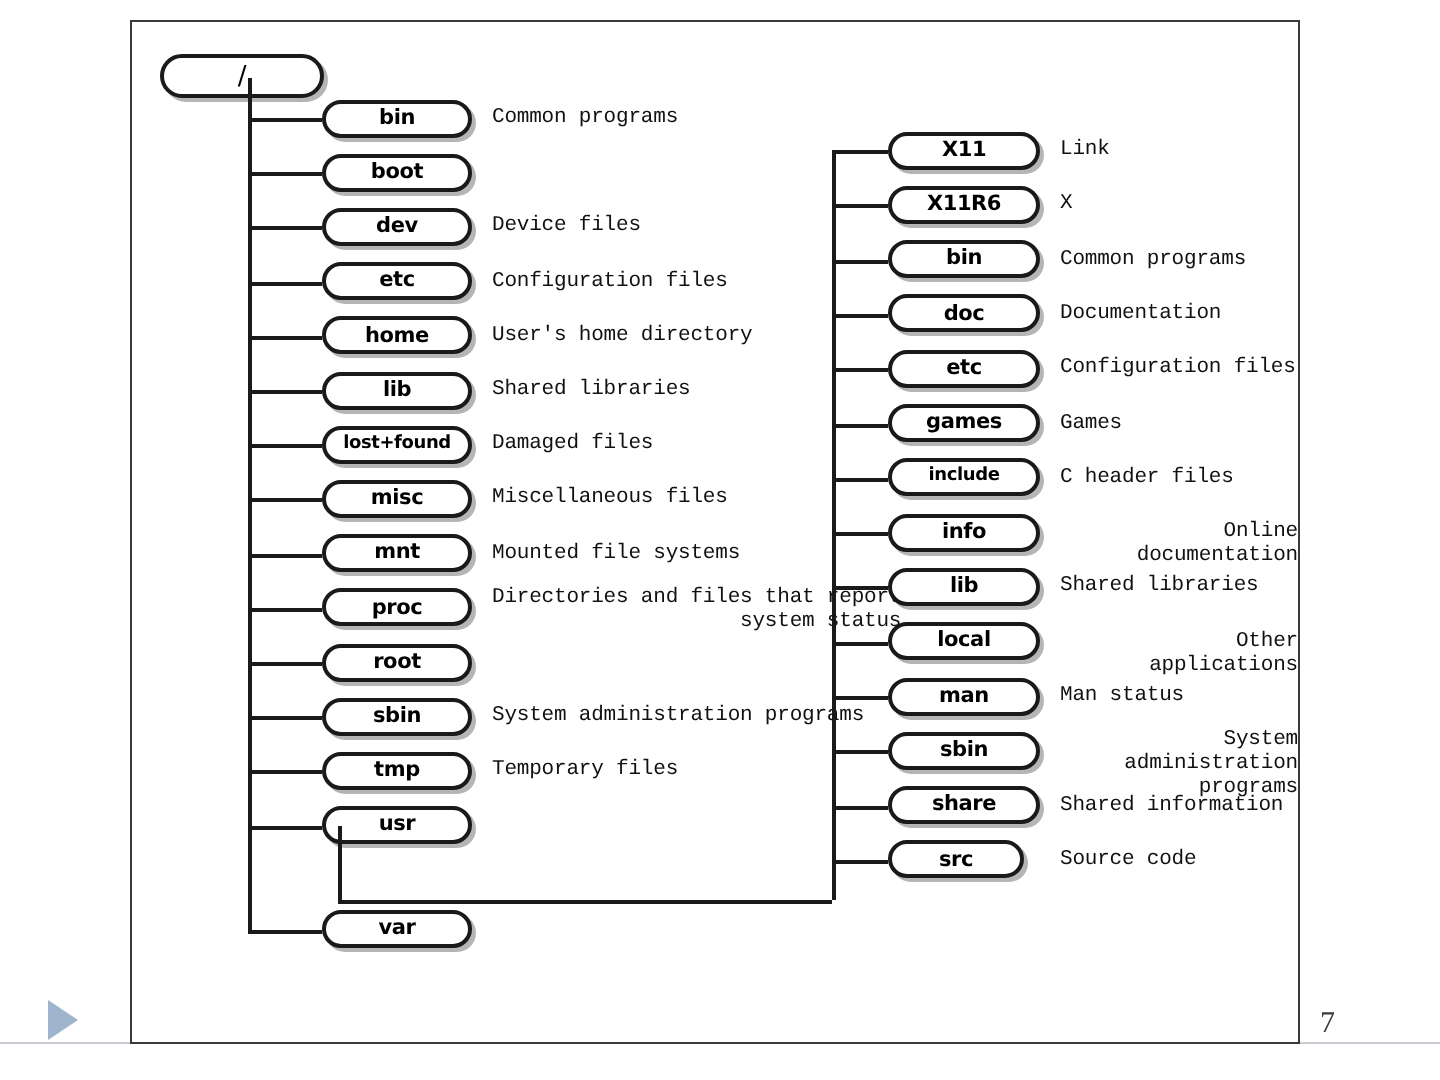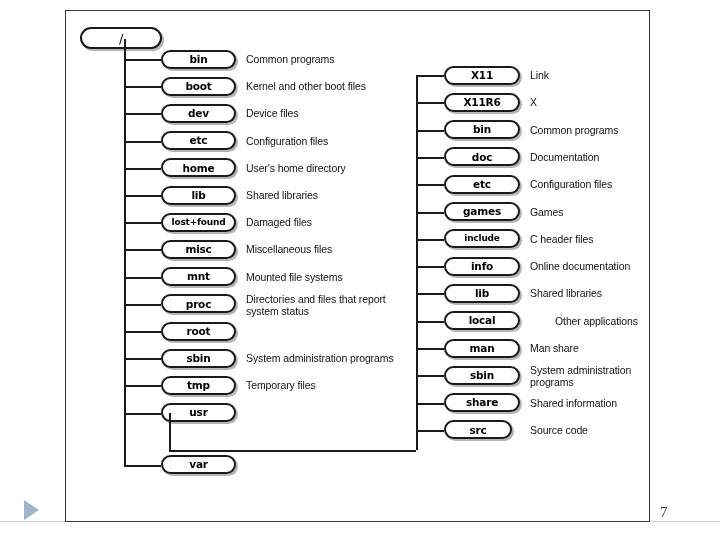--- a/index.html
+++ b/index.html
@@ -93,26 +93,27 @@
   .node-r {
     height: 19px;
     font-size: 10.5px;
     line-height: 1;
   }
   .node-small { font-size: 9px; }
 
   
   .desc {
     position: absolute;
-    font-family: Liberation Sans, sans-serif;
+    font-family: Liberation Mono, monospace;
     font-size: 10.5px;
     color: #111111;
     line-height: 1.15;
     white-space: pre-line;
     letter-spacing: -0.1px;
+    text-align: right;
   }
 
   
   .vline {
     position: absolute;
     width: 0;
     border-left: 2px solid #1a1a1a;
   }
   .hline {
     position: absolute;
@@ -137,21 +138,20 @@
     <div id="figure-canvas">
 
     <div class="node root" style="left: 14px; top: 16px; width: 82px; height: 22px;">/</div>
         <div class="vline" style="left: 58px; top: 32px; height: 421.6px;"></div>
         <div class="vline" style="left: 58px; top: 28px; height: 8px;"></div>
         <div class="hline" style="left: 58px; top: 48px; width: 37px;"></div>
         <div class="node node-l" style="left: 95px; top: 38.5px; width: 75px;">bin</div>
         <div class="desc" style="left: 180px; top: 42px;">Common programs</div>
         <div class="hline" style="left: 58px; top: 75.2px; width: 37px;"></div>
         <div class="node node-l" style="left: 95px; top: 65.7px; width: 75px;">boot</div>
-        <div class="desc" style="left: 180px; top: 69.2px;">Kernel and other boot files</div>
         <div class="hline" style="left: 58px; top: 102.4px; width: 37px;"></div>
         <div class="node node-l" style="left: 95px; top: 92.9px; width: 75px;">dev</div>
         <div class="desc" style="left: 180px; top: 96.4px;">Device files</div>
         <div class="hline" style="left: 58px; top: 129.6px; width: 37px;"></div>
         <div class="node node-l" style="left: 95px; top: 120.1px; width: 75px;">etc</div>
         <div class="desc" style="left: 180px; top: 123.6px;">Configuration files</div>
         <div class="hline" style="left: 58px; top: 156.8px; width: 37px;"></div>
         <div class="node node-l" style="left: 95px; top: 147.3px; width: 75px;">home</div>
         <div class="desc" style="left: 180px; top: 150.8px;">User's home directory</div>
         <div class="hline" style="left: 58px; top: 184px; width: 37px;"></div>
@@ -210,21 +210,21 @@
         <div class="node node-r" style="left: 378px; top: 245.6px; width: 76px;">info</div>
         <div class="desc" style="left: 464px; top: 249.1px;">Online documentation</div>
         <div class="hline" style="left: 350px; top: 282.4px; width: 28px;"></div>
         <div class="node node-r" style="left: 378px; top: 272.9px; width: 76px;">lib</div>
         <div class="desc" style="left: 464px; top: 276.4px;">Shared libraries</div>
         <div class="hline" style="left: 350px; top: 309.7px; width: 28px;"></div>
         <div class="node node-r" style="left: 378px; top: 300.2px; width: 76px;">local</div>
         <div class="desc" style="left: 489px; top: 303.7px;">Other applications</div>
         <div class="hline" style="left: 350px; top: 337px; width: 28px;"></div>
         <div class="node node-r" style="left: 378px; top: 327.5px; width: 76px;">man</div>
-        <div class="desc" style="left: 464px; top: 331px;">Man share</div>
+        <div class="desc" style="left: 464px; top: 331px;">Man status</div>
         <div class="hline" style="left: 350px; top: 364.3px; width: 28px;"></div>
         <div class="node node-r" style="left: 378px; top: 354.8px; width: 76px;">sbin</div>
         <div class="desc" style="left: 464px; top: 353.3px;">System administration
 programs</div>
         <div class="hline" style="left: 350px; top: 391.6px; width: 28px;"></div>
         <div class="node node-r" style="left: 378px; top: 382.1px; width: 76px;">share</div>
         <div class="desc" style="left: 464px; top: 385.6px;">Shared information</div>
         <div class="hline" style="left: 350px; top: 418.9px; width: 28px;"></div>
         <div class="node node-r" style="left: 378px; top: 409.4px; width: 68px;">src</div>
         <div class="desc" style="left: 464px; top: 412.9px;">Source code</div>

